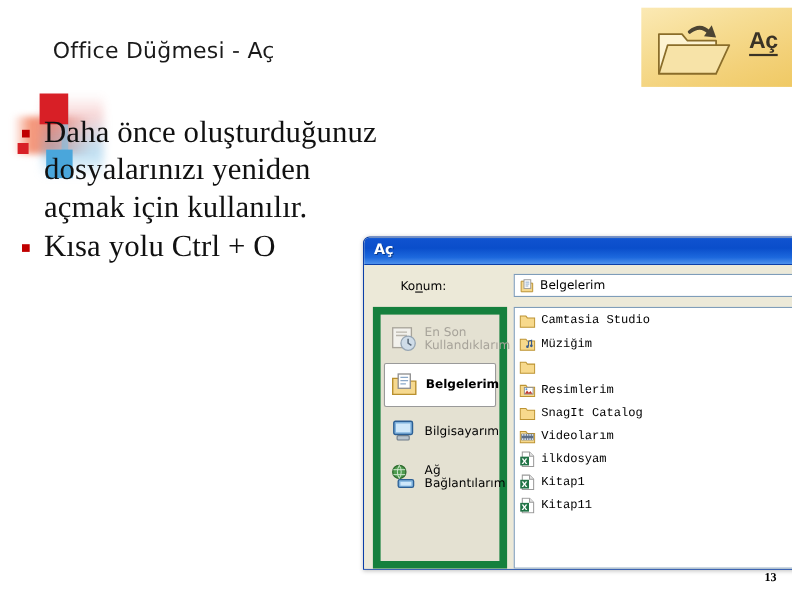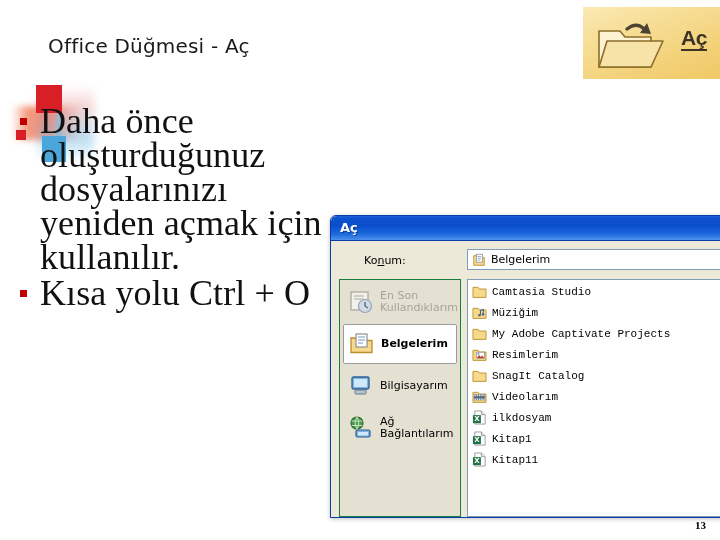--- a/index.html
+++ b/index.html
@@ -103,21 +103,21 @@
     margin-bottom:2px;
   }
   .bullet-mark {
     flex:0 0 auto;
     width:7px; height:7px;
     background:#c00000;
     margin:14px 13px 0 6px;
   }
   .bullet-text {
     font-family:"Liberation Serif", serif;
-    font-size:36px;
+    font-size:28px;
     line-height:34px;
     color:#111111;
     letter-spacing:0.1px;
   }
 
   
   #open-dialog {
     position:absolute;
     left:330px; top:215px;
     width:400px; height:303px;
@@ -172,21 +172,21 @@
     font-family:"DejaVu Sans", sans-serif;
     font-size:11px; color:#000000;
   }
 
   
   #places-bar {
     position:absolute;
     left:8px; top:38px;
     width:122px; height:238px;
     background:#e4e1d2;
-    border:1px solid #15803d;
+    border:7px solid #15803d;
   }
   .place-item {
     position:relative;
     display:flex; align-items:center;
     height:40px;
     padding:0 4px 0 5px;
     margin:2px 3px;
   }
   .place-item.selected {
     background:#ffffff;
@@ -359,21 +359,20 @@
             <circle cx="8" cy="9.8" r="1.3" fill="#3b5c8a"></circle>
             <circle cx="11.8" cy="9" r="1.3" fill="#3b5c8a"></circle>
           </svg>
           <span class="file-label">Müziğim</span>
         </div>
 
         <div class="file-item">
           <svg class="file-icon" width="15" height="14" viewBox="0 0 16 15">
             <path d="M1 2.5 h5.5 l1.4 1.8 H15 v9 H1 Z" fill="#f7d98c" stroke="#bd9433" stroke-width="1"></path>
           </svg>
-          <span class="file-label">My Adobe Captivate Projects</span>
         </div>
 
         <div class="file-item">
           <svg class="file-icon" width="15" height="14" viewBox="0 0 16 15">
             <path d="M1 2.5 h5.5 l1.4 1.8 H15 v9 H1 Z" fill="#f7d98c" stroke="#bd9433" stroke-width="1"></path>
             <rect x="5" y="4.5" width="8.5" height="6.5" fill="#ffffff" stroke="#8f8f8f" stroke-width="0.9"></rect>
             <path d="M5.4 10.6 l2.2 -3 l1.8 2 l1.4 -1.5 l2.2 2.5 Z" fill="#c0392b"></path>
             <circle cx="7" cy="6.3" r="0.9" fill="#4a90d9"></circle>
           </svg>
           <span class="file-label">Resimlerim</span>

